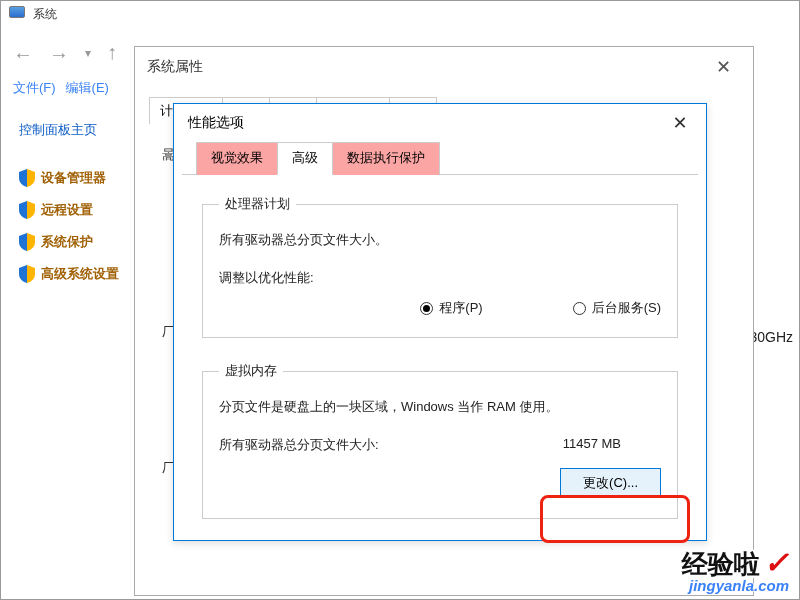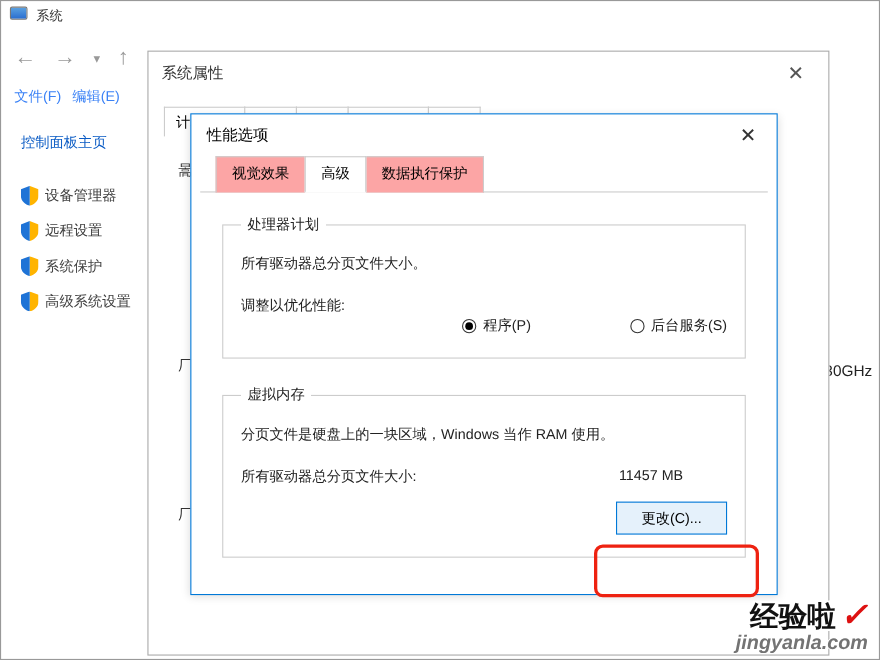--- a/index.html
+++ b/index.html
@@ -12,21 +12,21 @@
   .nav-arrows span { cursor: default; }
   .menubar { position: absolute; left: 12px; top: 78px; font-size: 13px; color: #3b82f6; display: flex; gap: 10px; }
 
   
   .breadcrumb { position: absolute; left: 145px; top: 45px; font-size: 13px; color: #333; }
   .breadcrumb .folder-icon { display:inline-block; width:18px; height:14px; background:#fc6; border:1px solid #c90; margin-right:6px; vertical-align:middle;}
 
   
   .sidebar { position: absolute; left: 18px; top: 120px; width: 115px; font-size: 13px; }
   .sidebar .home { color: #0a5bc4; margin-bottom: 30px; }
-  .sidebar .item { display: flex; align-items: flex-end; gap: 6px; color: #404040; margin-bottom: 14px; cursor: pointer; }
+  .sidebar .item { display: flex; align-items: flex-end; gap: 6px; color: #a16207; margin-bottom: 14px; cursor: pointer; font-weight: bold; }
   .shield { width: 16px; height: 18px; }
   .shield svg { width:16px; height:18px; display:block;}
 
   .right-info { position: absolute; right: 6px; top: 328px; font-size: 14px; color: #222; }
 
   
   .sysprops { position: absolute; left: 133px; top: 45px; width: 620px; height: 550px; background: #fff; border: 1px solid #aaa; }
   .sysprops .titlebar { height: 40px; display:flex; align-items:center; justify-content:space-between; padding:0 12px; font-size:14px; color:#333; }
   .sysprops .close { font-size:18px; color:#555; padding:4px 10px; cursor:pointer; }
   .sysprops .tabs { position:absolute; left:14px; top:92px; display:flex; font-size:13px;}
@@ -44,38 +44,38 @@
   .perf .close { font-size:18px; color:#333; width:44px; height:30px; display:flex; align-items:center; justify-content:center; cursor:pointer;}
   .perf .tabrow { display:flex; padding-left:14px; font-size:13px; border-bottom:1px solid #ccc; margin:0 8px;}
   .perf .ptab { padding:6px 14px 7px; border:1px solid #ccc; border-bottom:none; background:#fff; margin-right:-1px; margin-bottom:-1px; cursor:pointer;}
   .perf .ptab.active { background:#fff; border-bottom:1px solid #fff; position:relative; z-index:2;}
   .perf .ptab.inactive { background:#fca5a5;}
   .perf .body { padding: 20px 28px; font-size:13px; color:#222; }
 
   fieldset { border:1px solid #ccc; padding:14px 16px 20px; margin:0 0 24px; }
   legend { padding:0 6px; font-size:13px;}
   .desc { margin:4px 0 20px; line-height:1.4;}
-  .subhead { }
+  .subhead { margin-bottom:12px;}
   .radios { display:flex; gap:90px; align-items:center; padding-left:8px;justify-content:flex-end;}
   .radios label { display:flex; align-items:center; gap:6px; cursor:pointer;}
   .radio-dot { width:13px; height:13px; border:1px solid #333; border-radius:50%; display:inline-flex; align-items:center; justify-content:center;}
   .radio-dot.sel::after { content:""; width:7px; height:7px; background:#000; border-radius:50%;}
 
   .vm-row { display:flex; justify-content:space-between; margin:18px 0 14px;}
   .change-wrap { display:flex; justify-content:flex-end;}
   .change-btn { border:1px solid #0078d7; background:#e5f1fb; padding:5px 22px; font-size:13px; cursor:pointer;} 
   .red-box { position:absolute; border:3px solid #e21; border-radius:8px; left:539px; top:494px; width:150px; height:48px; pointer-events:none;}
 
   
   .watermark { position:absolute; right:10px; bottom:6px; text-align:right; line-height:1;}
   .watermark .big { font-size:26px; font-weight:900; color:#111;
     text-shadow: -2px 0 #fff,2px 0 #fff,0 -2px #fff,0 2px #fff,-2px -2px #fff,2px 2px #fff,-2px 2px #fff,2px -2px #fff;}
   .watermark .check { color:#d11; font-size:30px; font-weight:900; font-style:italic; margin-left:4px;
     text-shadow: -2px 0 #fff,2px 0 #fff,0 -2px #fff,0 2px #fff;}
-  .watermark .small { font-size:18px; font-weight:700; font-style:italic; color:#737373;
+  .watermark .small { font-size:15px; font-weight:700; font-style:italic; color:#3b82f6;
     text-shadow: -1px 0 #fff,1px 0 #fff,0 -1px #fff,0 1px #fff;}
 </style>
 </head>
 <body>
 
 <div class="bg-title">
   <span class="pc-icon"></span>
   <span>系统</span>
 </div>
 <div class="nav-arrows">

